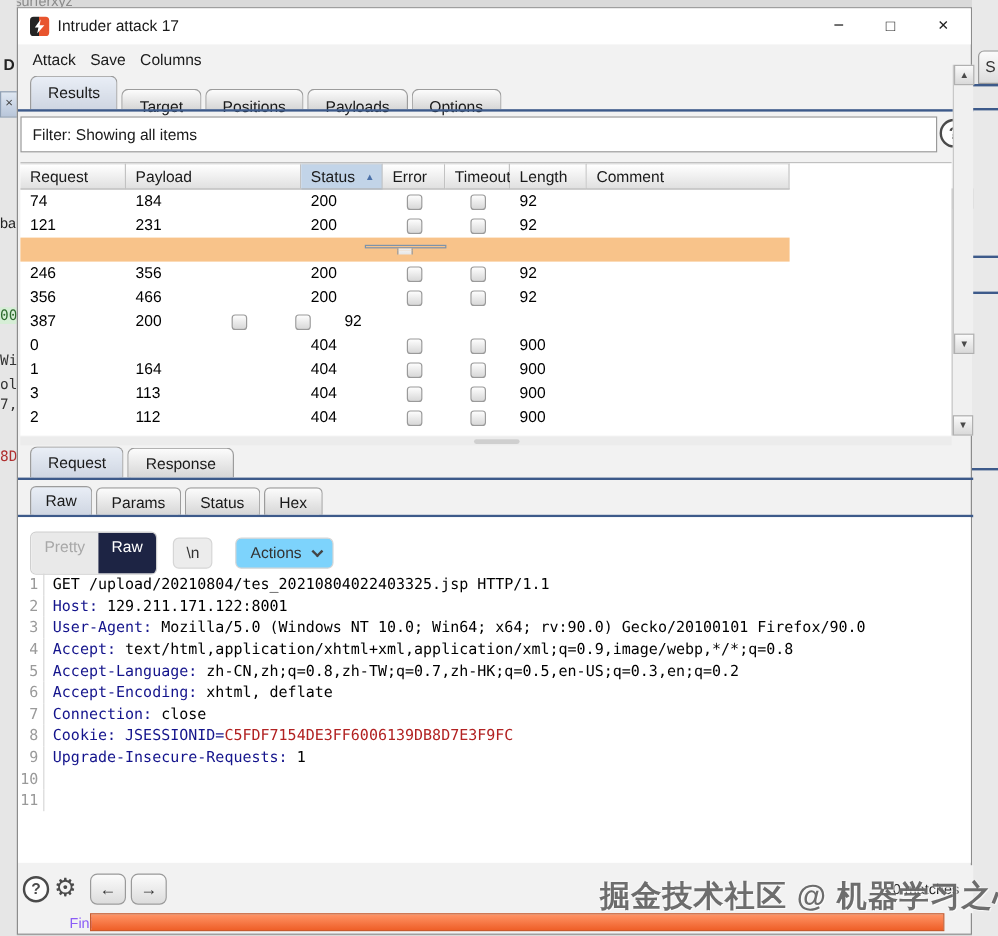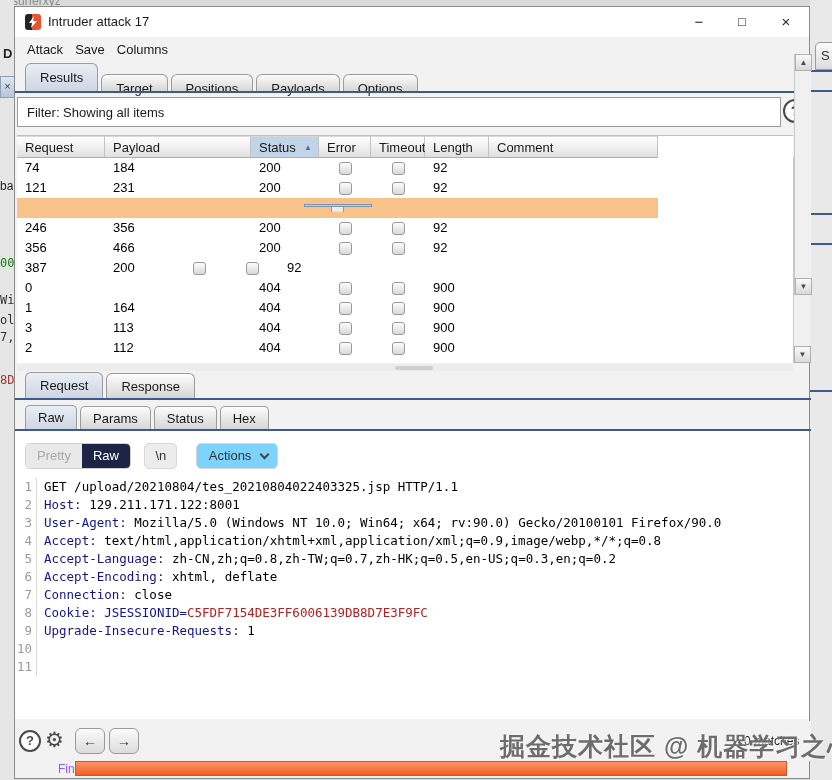--- a/index.html
+++ b/index.html
@@ -83,21 +83,21 @@
   .dtab.active{background:linear-gradient(#e9eef6,#cfd6e2);height:26px;}
   .stabbar{position:absolute;left:10px;top:398px;height:24px;}
   .stab{display:inline-block;height:23px;line-height:23px;padding:0 12px;margin-right:3px;
         background:linear-gradient(#fcfcfc,#d6d6d6);border:1px solid #9c9c9c;border-bottom:none;
         border-radius:5px 5px 0 0;font-size:13px;color:#1a1a1a;vertical-align:bottom;box-sizing:border-box;}
   .stab.active{background:linear-gradient(#e9eef6,#cfd6e2);height:24px;}
   
   .editor-panel{position:absolute;left:0;top:424px;width:794px;height:288px;background:#ffffff;}
   .ed-toolbar{position:absolute;left:10px;top:12px;height:26px;}
   .seg{display:inline-flex;vertical-align:middle;border-radius:5px;overflow:hidden;border:1px solid #d0d0d0;}
-  .seg-btn{height:24px;line-height:24px;padding:0 11px;font-size:13px;}
+  .seg-btn{height:34px;line-height:24px;padding:0 11px;font-size:13px;}
   .seg-off{background:#e9e9e9;color:#a8a8a8;}
   .seg-on{background:#1d2444;color:#ffffff;}
   .mini-btn{display:inline-block;vertical-align:middle;height:24px;line-height:24px;padding:0 10px;margin-left:9px;
             background:#ececec;border:1px solid #d6d6d6;border-radius:5px;font-size:13px;color:#333;}
   .actions-btn{display:inline-block;vertical-align:middle;height:24px;line-height:24px;padding:0 26px 0 12px;margin-left:14px;
             background:#7dd3fc;border:1px solid #d6d6d6;border-radius:5px;font-size:13px;color:#333;position:relative;}
   .chev{position:absolute;right:9px;top:7px;width:7px;height:7px;border-right:2px solid #444;border-bottom:2px solid #444;transform:rotate(45deg);box-sizing:border-box;}
   .code{position:absolute;left:0;top:47px;width:779px;font-family:"DejaVu Sans Mono",monospace;font-size:12.5px;}
   .code-line{display:flex;height:18px;line-height:18px;white-space:pre;}
   .lnum{width:22px;text-align:right;color:#9a9a9a;flex:0 0 22px;border-right:1px solid #d8d8d8;padding-right:4px;box-sizing:border-box;}

